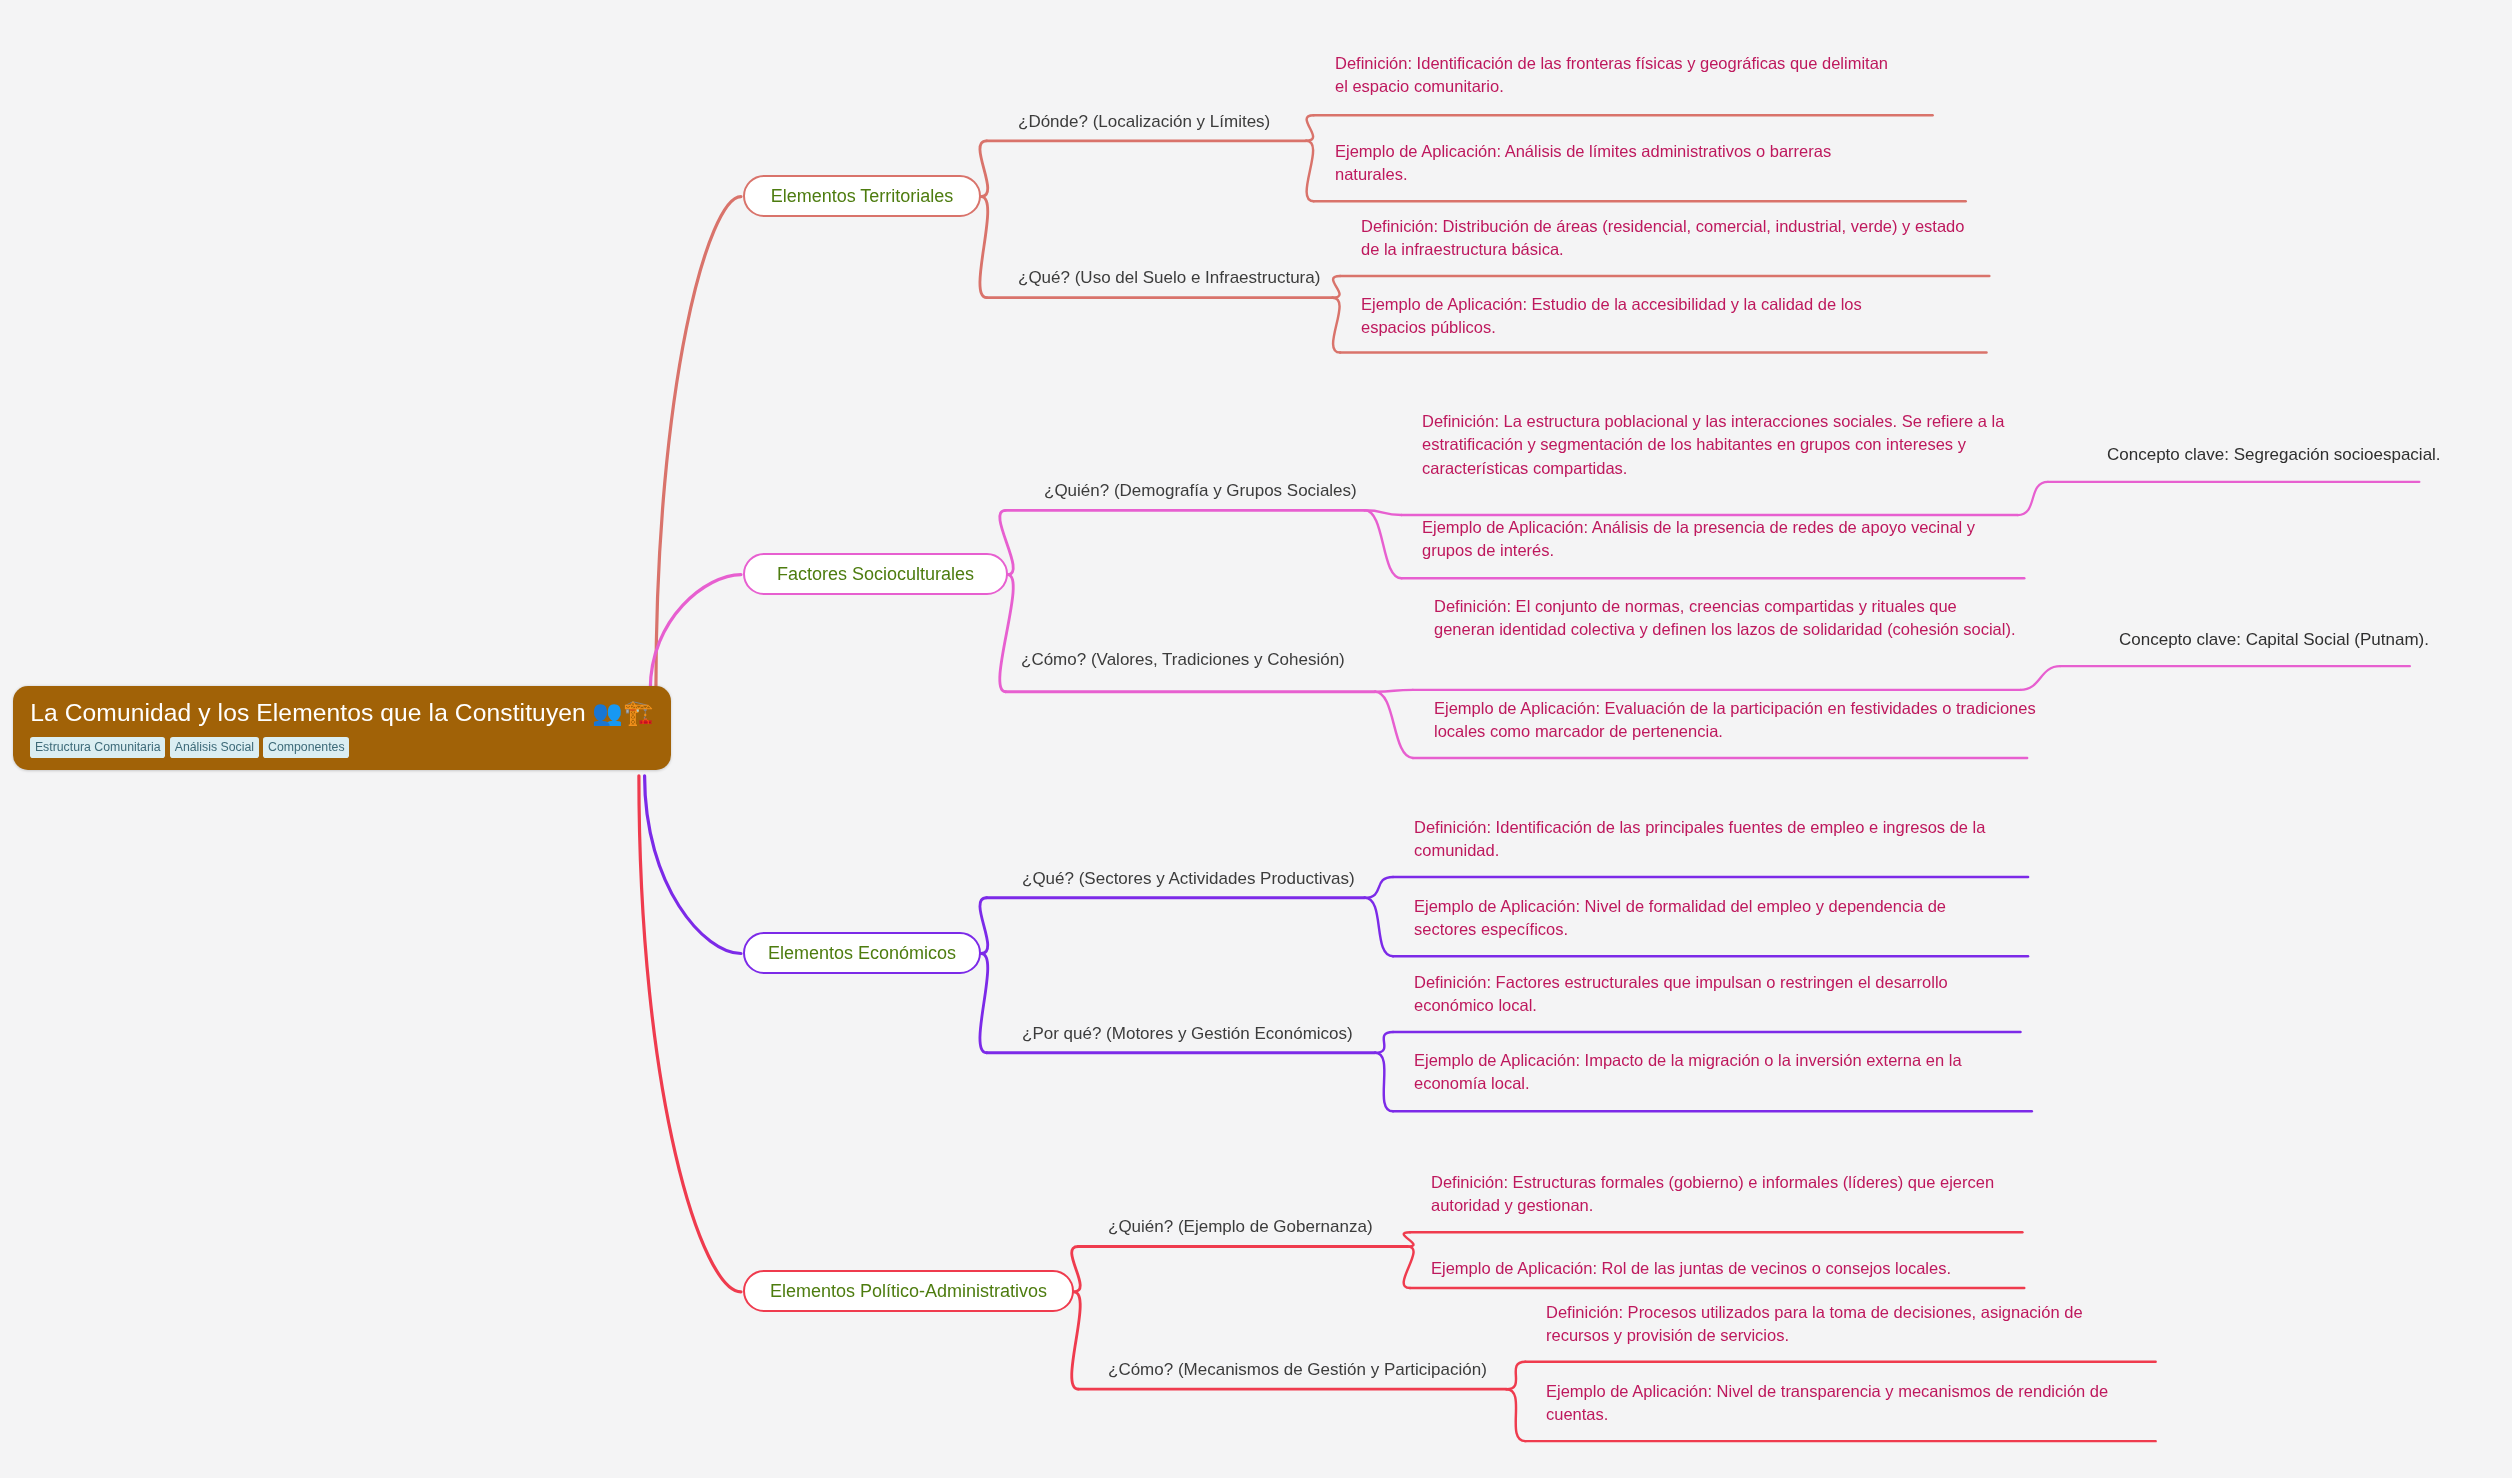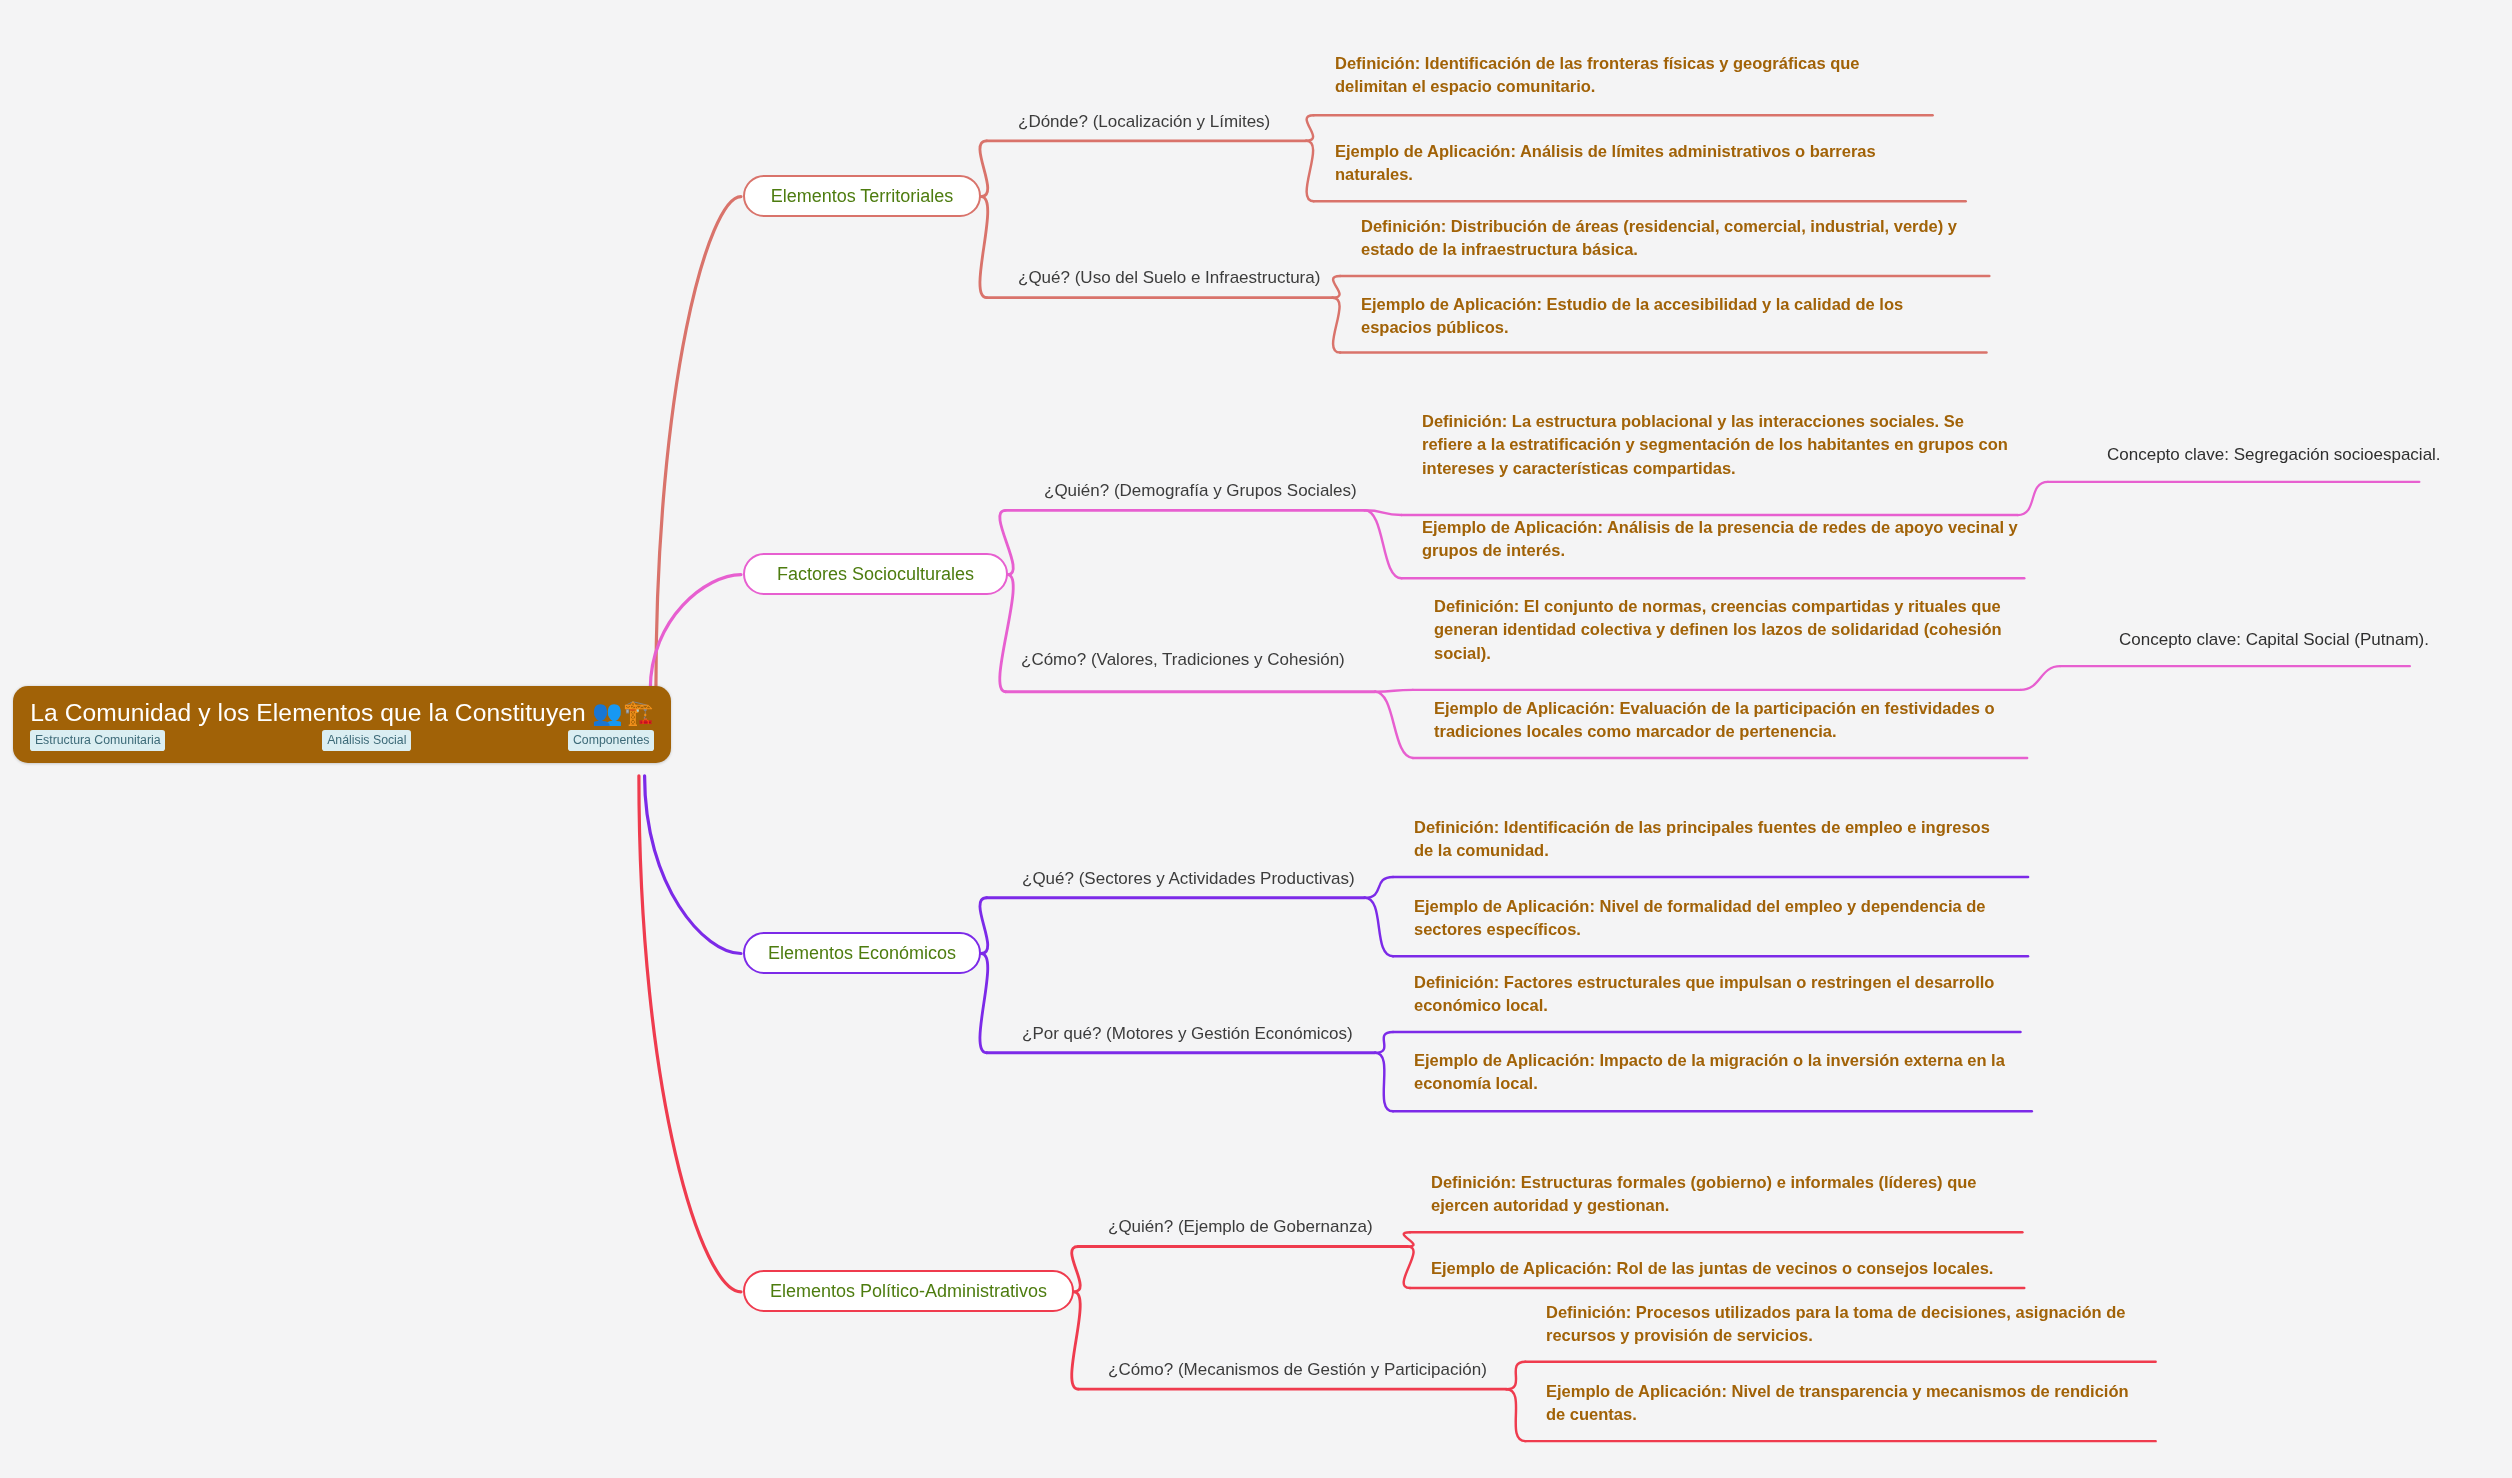--- a/index.html
+++ b/index.html
@@ -25,25 +25,24 @@
     box-shadow:0 0.9px 2.8px rgba(0,0,0,.18);
   }
   .root-title{
     color:#ffffff;
     font-size:24.6px;
     line-height:1.15;
     letter-spacing:0.1px;
     white-space:nowrap;
   }
   .root-tags{
-    margin-top:3px;
+    margin-top:10px;
     display:flex;
     gap:4.7px;
     align-items:center;
-    justify-content:space-between;
   }
   .root-tag{
     background:#dbeef2;
     color:#3d6a78;
     font-size:12.3px;
     line-height:1;
     padding:3.8px 4.7px 4.7px 4.7px;
     border-radius:2.8px;
     white-space:nowrap;
   }
@@ -70,24 +69,23 @@
     font-size:17px;
     color:#3c3c3c;
     white-space:nowrap;
     line-height:1.25;
   }
 
   
   .l3-node{
     position:absolute;
     font-size:16.5px;
-    color:#a16207;
+    color:#be185d;
     line-height:1.42;
     box-sizing:border-box;
-    font-weight:bold;
   }
   .l3-node.nowrap{white-space:nowrap;}
 
   
   .l4-node{
     position:absolute;
     font-size:17px;
     color:#2f2f2f;
     white-space:nowrap;
     line-height:1.42;

